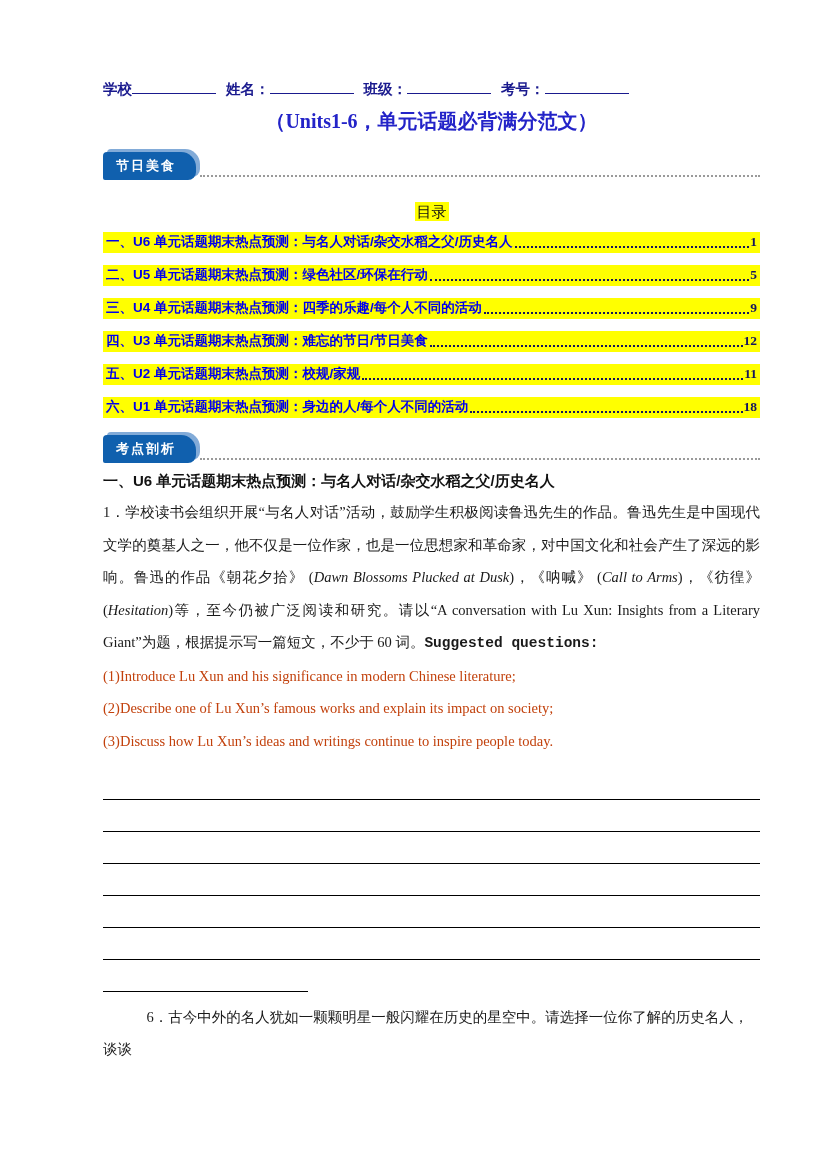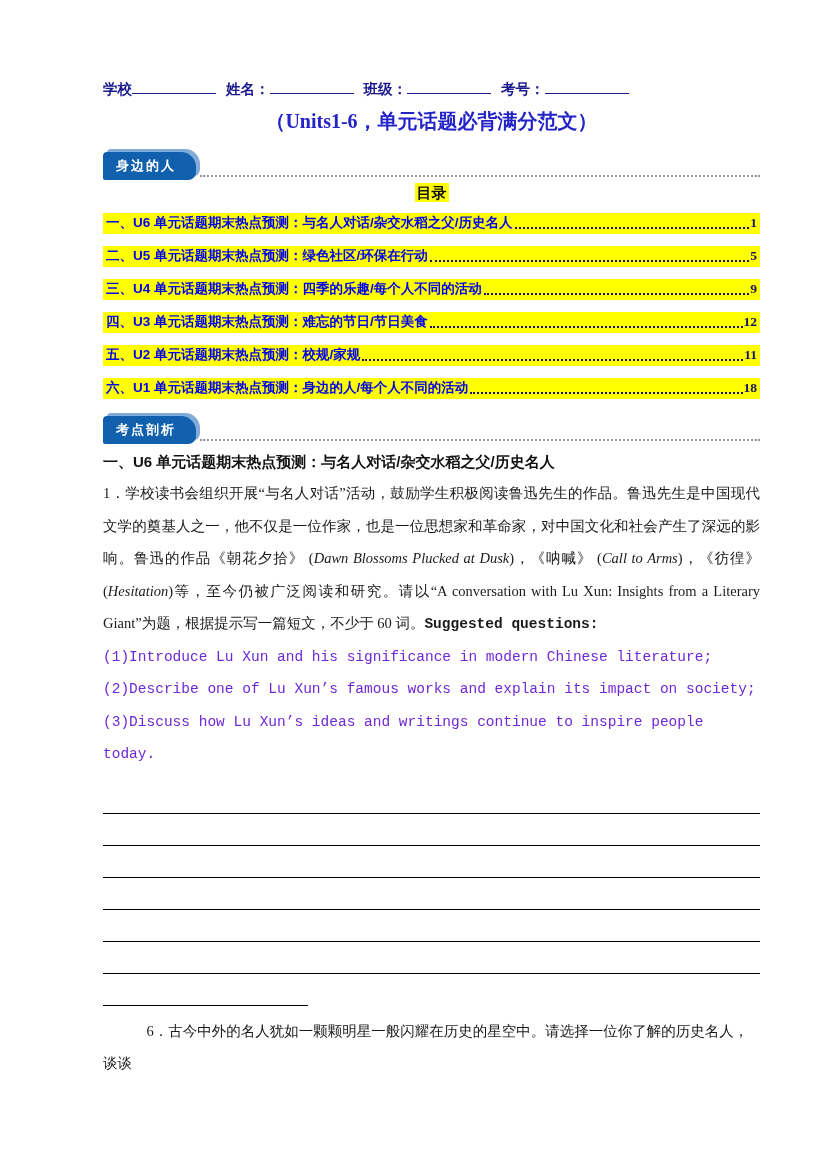--- a/index.html
+++ b/index.html
@@ -73,24 +73,24 @@
   }
   .dotted-rule {
     flex: 1;
     border-bottom: 2px dotted #9a9a9a;
     margin-left: 4px;
     margin-bottom: 3px;
   }
 
   
   .toc-heading {
-    margin-top: 4px;
+    margin-top: 23px;
     text-align: center;
     font-family: "Liberation Sans", sans-serif;
-    font-weight: bold;
+    font-weight: normal;
     font-size: 15px;
     color: #111111;
   }
   .toc-heading .hl { background: #ffff00; padding: 1px 2px; }
   .toc-list { margin-top: 10px; }
   .toc-item {
     display: flex;
     align-items: flex-end;
     background: #ffff00;
     height: 21px;
@@ -133,22 +133,21 @@
     font-size: 14.5px;
     line-height: 32.5px;
     text-align: justify;
     color: #1a1a1a;
   }
   .body-para em { font-style: italic; }
   .body-para strong { font-family: Liberation Mono, monospace; font-weight: bold; }
   .question {
     font-size: 14.5px;
     line-height: 32.5px;
-    color: #6d28d9;
-    font-family: Liberation Mono, monospace;
+    color: #c2410c;
   }
 
   
   .writing-lines { margin-top: 42px; }
   .wline {
     border-bottom: 1.6px solid #000000;
     height: 0;
     margin-bottom: 31px;
   }
   .short-line {
@@ -170,21 +169,21 @@
 
 <div class="page">
 
   <div class="hdr">
     <span>学校</span><span class="blank"></span><span>姓名：</span><span class="blank"></span><span>班级：</span><span class="blank"></span><span>考号：</span><span class="blank"></span>
   </div>
 
   <div class="subtitle">（Units1-6，单元话题必背满分范文）</div>
 
   <div class="badge-row">
-    <div class="badge">身边的人</div>
+    <div class="badge">节日美食</div>
     <div class="dotted-rule"></div>
   </div>
 
   <div class="toc-heading"><span class="hl">目录</span></div>
 
   <div class="toc-list">
     <div class="toc-item">
       <span class="toc-label">一、U6 单元话题期末热点预测：与名人对话/杂交水稻之父/历史名人</span>
       <span class="toc-dots"></span>
       <span class="toc-page">1</span>

